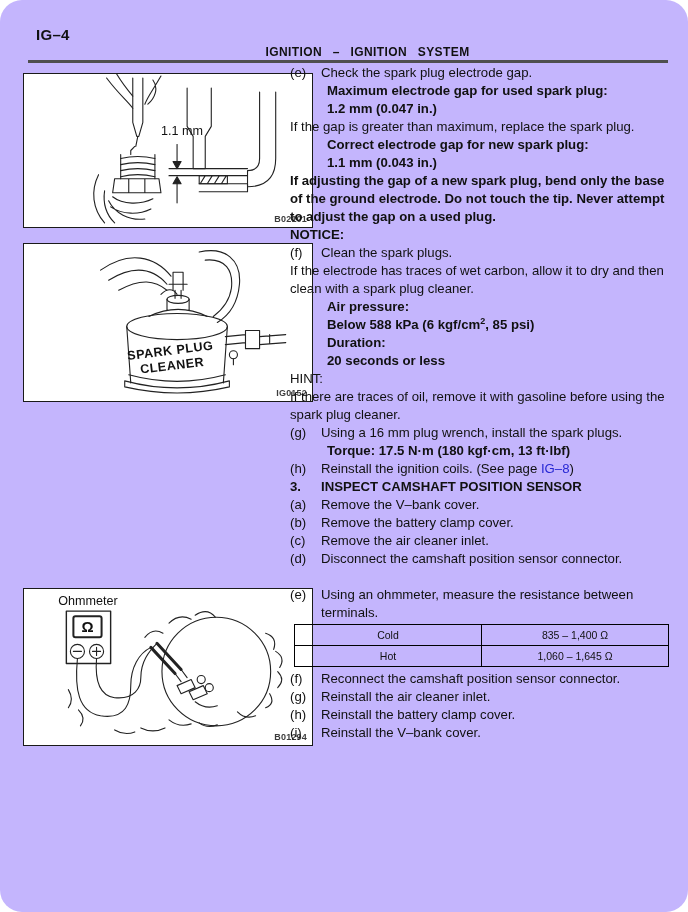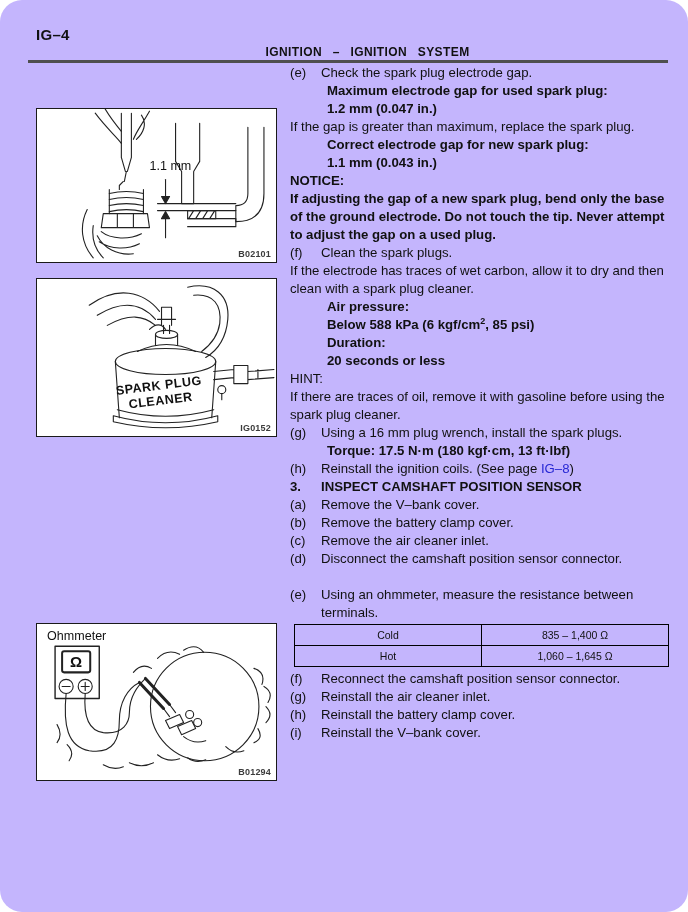--- a/index.html
+++ b/index.html
@@ -9,21 +9,21 @@
   }
   
   .page-code{position:absolute;left:36px;top:26px;font-size:15px;font-weight:bold;letter-spacing:.3px;}
   .header-title-wrap{position:absolute;left:0;top:42px;width:100%;text-align:center;}
   .header-title{
     display:inline-block;font-size:12px;font-weight:bold;letter-spacing:.4px;word-spacing:7px;
     border-bottom:1.5px solid #222;padding:0 6px 2px;margin-left:47px;
   }
   .header-rule{position:absolute;left:28px;top:60px;width:640px;height:3px;background:#4f4f4f;}
   
-  .figbox{position:absolute;left:36px;width:241px;border:1.5px solid #1a1a1a;background:#fff;box-sizing:border-box;margin-top:35px;}
+  .figbox{position:absolute;left:23px;width:290px;border:1.5px solid #1a1a1a;background:#fff;box-sizing:border-box;}
   .figbox svg{display:block;width:100%;height:100%;}
   .figcode{position:absolute;right:5px;bottom:3px;font-size:9px;font-weight:bold;color:#3c3c3c;letter-spacing:.2px;}
   #fig1{top:73px;height:155px;}
   #fig2{top:243px;height:159px;}
   #fig3{top:588px;height:158px;}
   
   .textcol{position:absolute;left:290px;width:375px;font-size:13.2px;line-height:18px;}
   #block1{top:64px;}
   #block2{top:586px;}
   .step{display:flex;}
@@ -152,22 +152,22 @@
   <div class="textcol" id="block1">
     <div class="step">
       <span class="lbl">(e)</span>
       <span class="txt">Check the spark plug electrode gap.</span>
     </div>
     <div class="spec">Maximum electrode gap for used spark plug:</div>
     <div class="spec">1.2 mm (0.047 in.)</div>
     <div class="para">If the gap is greater than maximum, replace the spark plug.</div>
     <div class="spec">Correct electrode gap for new spark plug:</div>
     <div class="spec">1.1 mm (0.043 in.)</div>
+    <div class="para bold">If adjusting the gap of a new spark plug, bend only the base of the ground electrode. Do not touch the tip. Never attempt to adjust the gap on a used plug.</div>
     <div class="para bold">NOTICE:</div>
-    <div class="para bold">If adjusting the gap of a new spark plug, bend only the base of the ground electrode. Do not touch the tip. Never attempt to adjust the gap on a used plug.</div>
     <div class="step">
       <span class="lbl">(f)</span>
       <span class="txt">Clean the spark plugs.</span>
     </div>
     <div class="para">If the electrode has traces of wet carbon, allow it to dry and then clean with a spark plug cleaner.</div>
     <div class="spec">Air pressure:</div>
     <div class="spec"><span>Below 588 kPa (6 kgf/cm</span><span class="sup">2</span><span>, 85 psi)</span></div>
     <div class="spec">Duration:</div>
     <div class="spec">20 seconds or less</div>
     <div class="para">HINT:</div>

